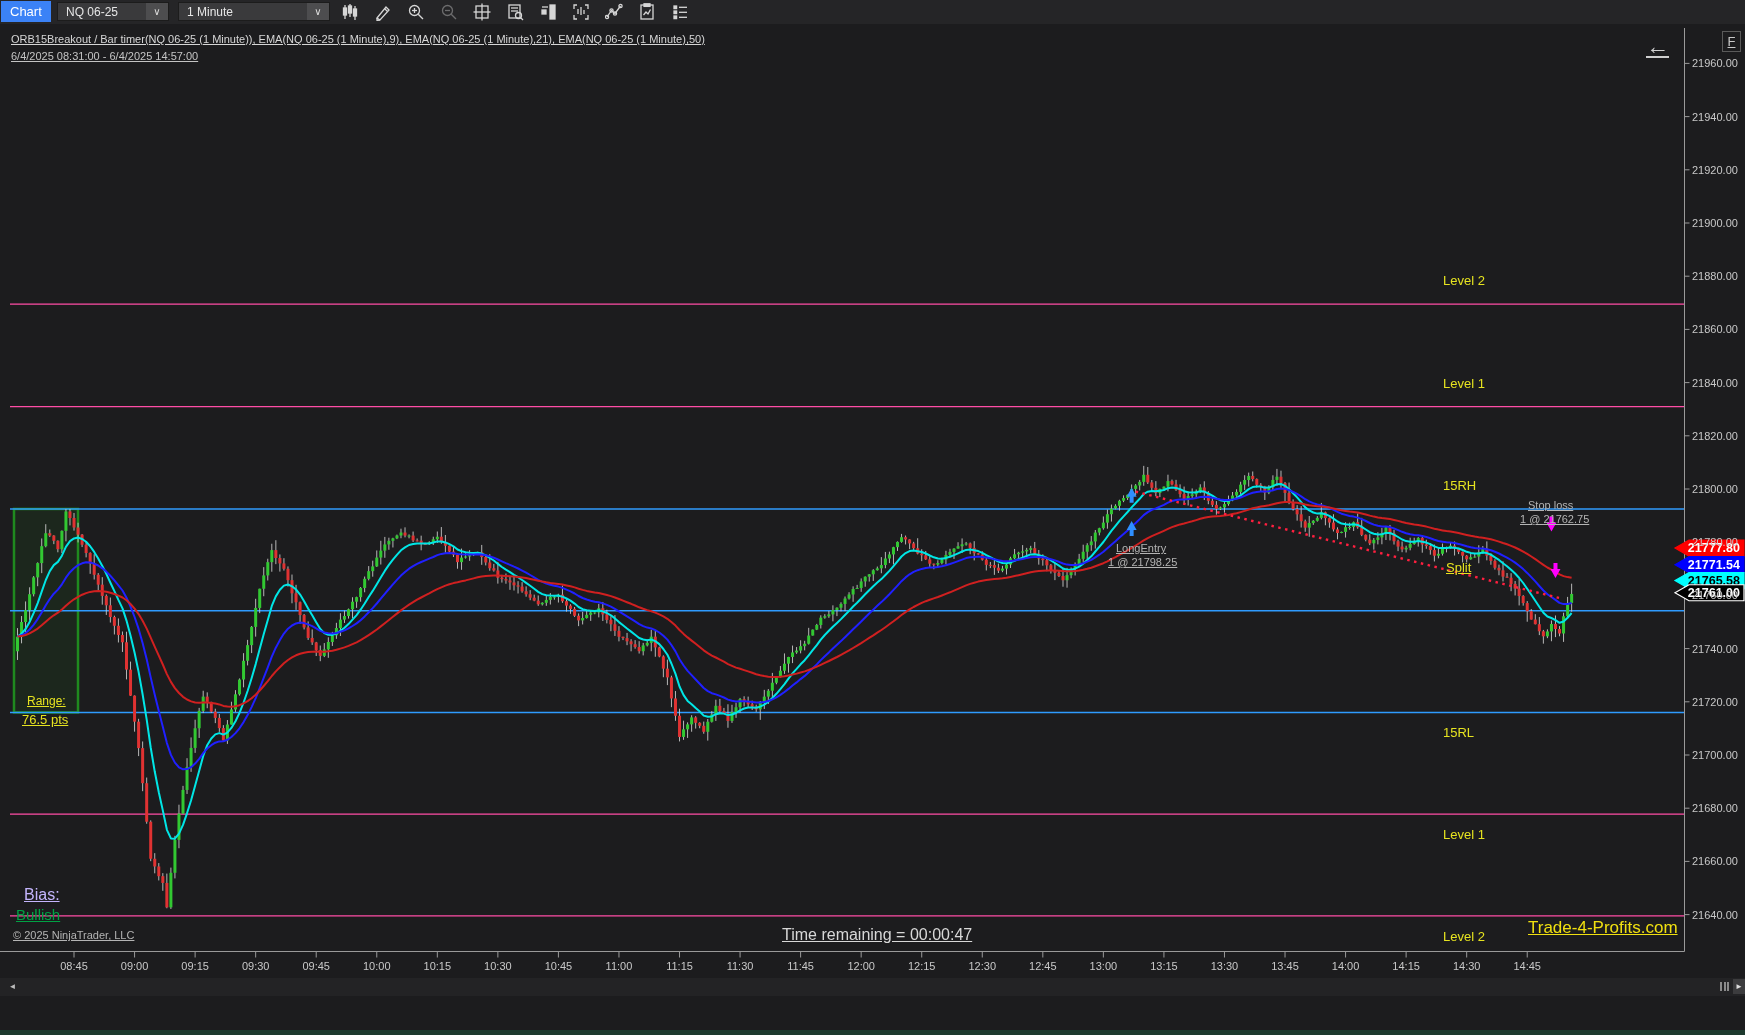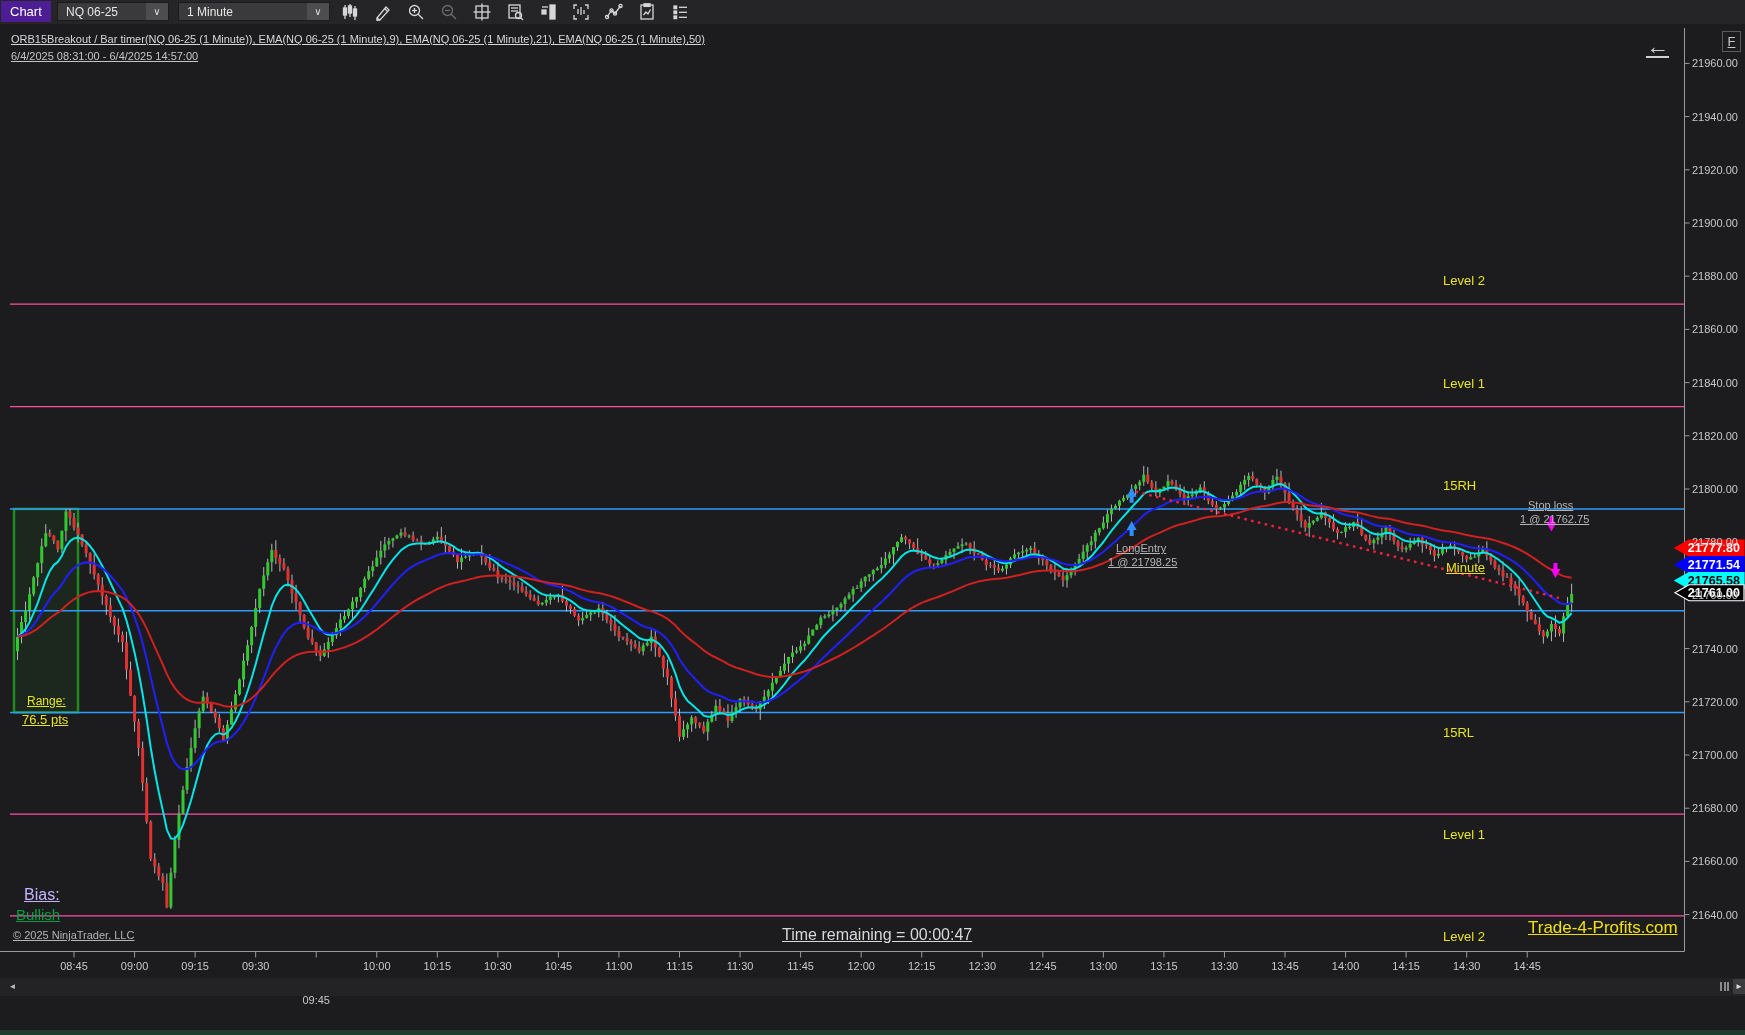--- a/index.html
+++ b/index.html
@@ -2,21 +2,21 @@
 <html><head>
 <meta charset="utf-8">
 <style>
   * { margin:0; padding:0; box-sizing:border-box; }
   body { background:#111; }
   .app { position:relative; width:1745px; height:1035px; background:#1c1c1e; overflow:hidden;
          font-family:"Liberation Sans","DejaVu Sans",sans-serif; }
   
   .toolbar { position:absolute; left:0; top:0; width:1745px; height:24px; background:#252527;
              display:flex; align-items:center; }
-  .chart-btn { position:absolute; left:1px; top:1px; height:21px; padding:0 9px; background:#4c1d95;
+  .chart-btn { position:absolute; left:1px; top:1px; height:21px; padding:0 9px; background:#3b82f6;
                color:#fff; font-size:13px; display:flex; align-items:center; cursor:default; }
   .dd { position:absolute; top:2px; height:19px; background:#3a3a3c; border:1px solid #1c1c1c;
         color:#e6e6e6; font-size:12px; display:flex; align-items:center; }
   .dd .dd-txt { padding:0 8px; flex:1; white-space:nowrap; }
   .dd .dd-chev { width:22px; height:100%; background:#4d4d4f; display:flex; align-items:center;
                  justify-content:center; color:#ddd; font-size:10px; }
   .dd1 { left:57px; width:112px; }
   .dd2 { left:178px; width:152px; }
   .iconbar { position:absolute; left:338px; top:0; height:24px; display:flex; align-items:center; gap:9px; }
   .tbtn { width:24px; height:20px; display:flex; align-items:center; justify-content:center; }
@@ -1048,21 +1048,21 @@
       <div class="ylab" style="top:749px;">21700.00</div>
       <div class="ylab" style="top:802.2px;">21680.00</div>
       <div class="ylab" style="top:855.4000000000001px;">21660.00</div>
       <div class="ylab" style="top:908.6px;">21640.00</div>
     </div>
   <div id="x-labels">
       <div class="xlab" style="left:74.0138px;">08:45</div>
       <div class="xlab" style="left:134.5643px;">09:00</div>
       <div class="xlab" style="left:195.1148px;">09:15</div>
       <div class="xlab" style="left:255.66529999999997px;">09:30</div>
-      <div class="xlab" style="left:316.2158px;margin-top:34px;">09:45</div>
+      <div class="xlab" style="left:316.2158px;">09:45</div>
       <div class="xlab" style="left:376.7663px;">10:00</div>
       <div class="xlab" style="left:437.31679999999994px;">10:15</div>
       <div class="xlab" style="left:497.86729999999994px;">10:30</div>
       <div class="xlab" style="left:558.4177999999999px;">10:45</div>
       <div class="xlab" style="left:618.9683px;">11:00</div>
       <div class="xlab" style="left:679.5187999999999px;">11:15</div>
       <div class="xlab" style="left:740.0693px;">11:30</div>
       <div class="xlab" style="left:800.6197999999999px;">11:45</div>
       <div class="xlab" style="left:861.1703px;">12:00</div>
       <div class="xlab" style="left:921.7207999999999px;">12:15</div>
@@ -1091,21 +1091,21 @@
   <div class="ov bias1">Bias:</div>
   <div class="ov bias2">Bullish</div>
   <div class="ov copyr">© 2025 NinjaTrader, LLC</div>
   <div class="ov timer">Time remaining = 00:00:47</div>
   <div class="ov wmark yellow">Trade-4-Profits.com</div>
 
   <div class="ov gray-ann le1">LongEntry</div>
   <div class="ov gray-ann le2">1 @ 21798.25</div>
   <div class="ov gray-ann sl1">Stop loss</div>
   <div class="ov gray-ann sl2">1 @ 21762.75</div>
-  <div class="ov split-lab yellow">Minute</div>
+  <div class="ov split-lab yellow">Split</div>
 
   <div class="scrollrow">
     <div class="scroll-left">◄</div>
     <div class="grip">
         <i></i>
         <i></i>
         <i></i>
       </div>
     <div class="scroll-right">►</div>
   </div>

